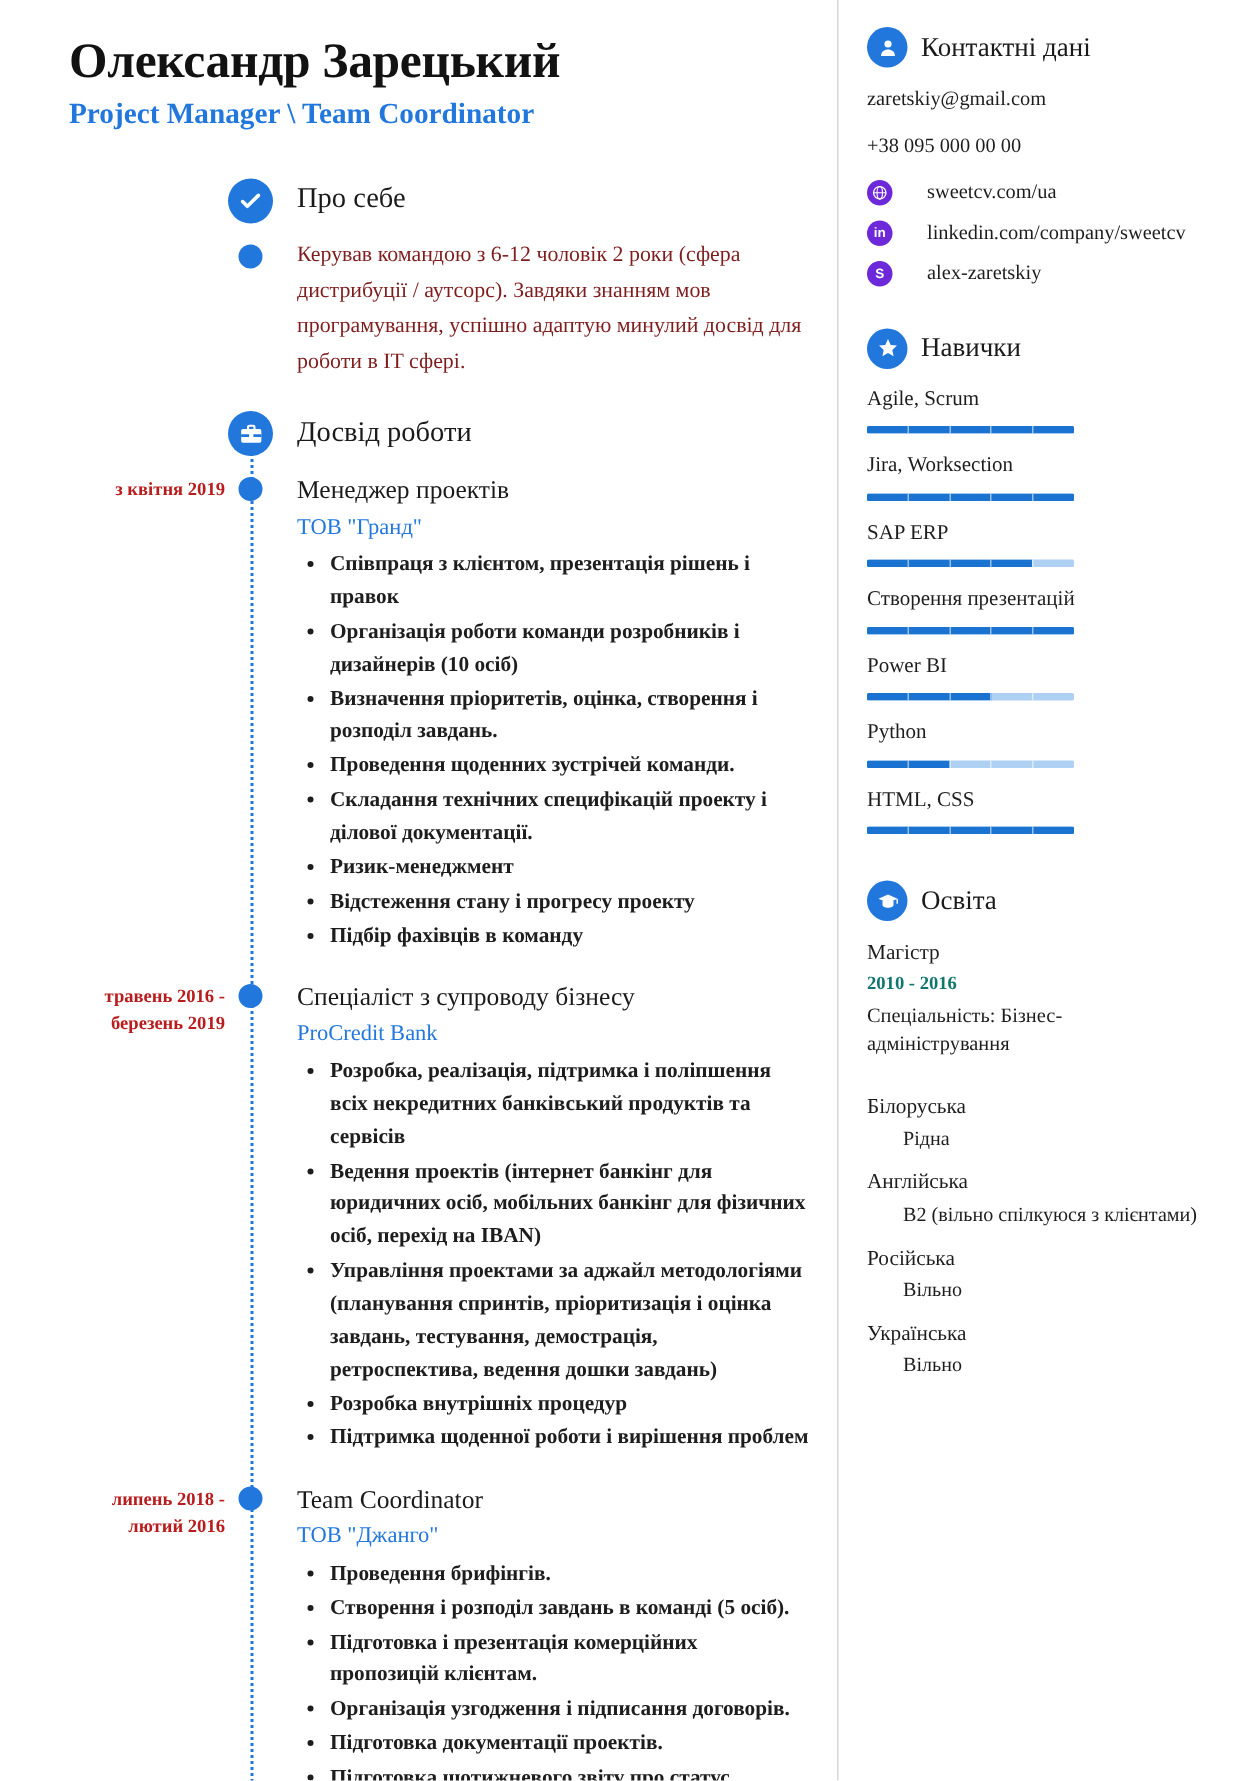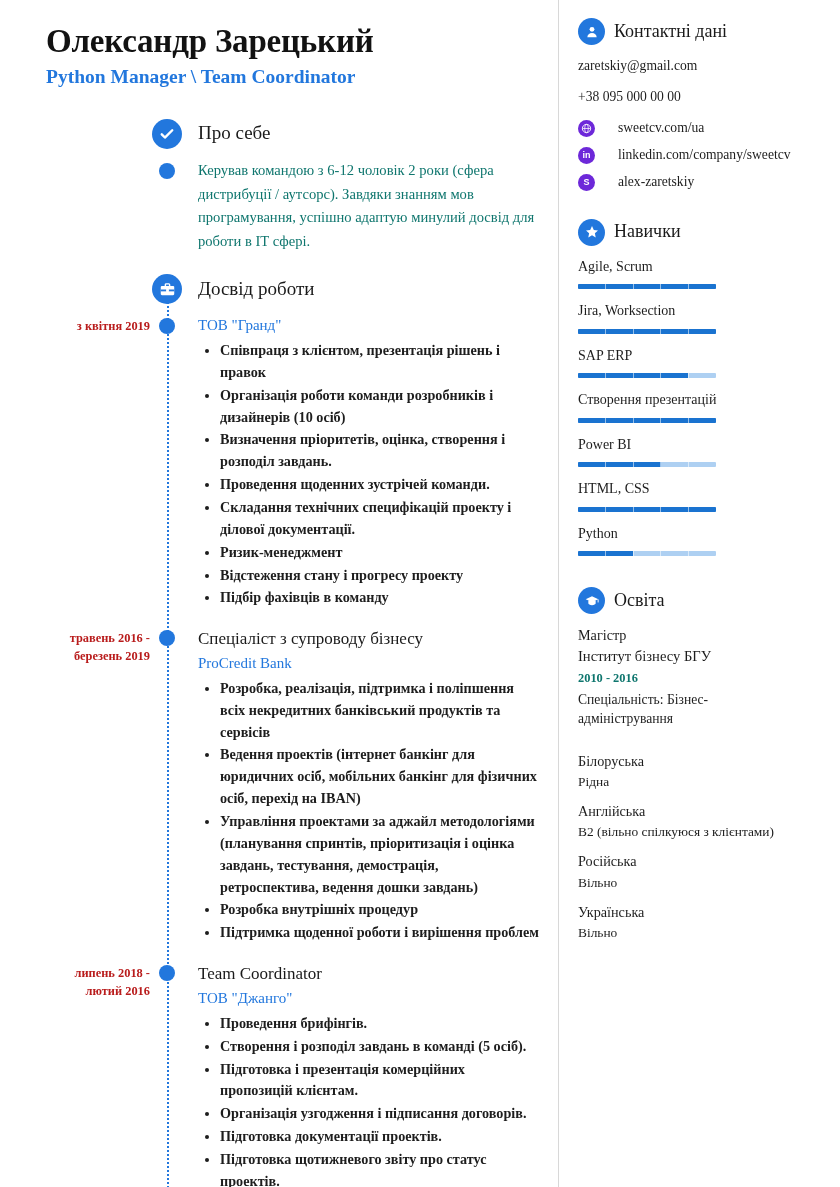--- a/index.html
+++ b/index.html
@@ -96,21 +96,21 @@
     height: 16px;
     border-radius: 50%;
     background: #2277dd;
     z-index: 3;
     top: 4px;
   }
   .about-text {
     margin-left: 152px;
     font-size: 14.6px;
     line-height: 1.62;
-    color: #0f766e;
+    color: #7f1d1d;
     max-width: 392px;
   }
 
   .job {
     position: relative;
     margin-top: 16px;
     padding-bottom: 2px;
   }
   .job-date {
     position: absolute;
@@ -257,34 +257,34 @@
     font-size: 12.4px;
     color: #0f766e;
     font-weight: 700;
     margin-bottom: 3px;
     line-height: 1.35;
   }
   .edu-spec { font-size: 13.6px; line-height: 1.4; max-width: 176px; }
 
   .lang { margin-bottom: 11px; }
   .lang-name { font-size: 14.2px; margin-bottom: 2px; line-height: 1.35; }
-  .lang-level { font-size: 13.4px; line-height: 1.35; }
+  .lang-level { font-size: 13.4px; line-height: 1.35; margin-left: 24px; }
 
   .sec-gap-sm { height: 18px; }
   .sec-gap { height: 24px; }
 </style>
 </head>
 <body>
 
 <div class="page">
 
   <div class="main-col">
 
     <h1 class="name">Олександр Зарецький</h1>
-    <div class="headline">Python Manager \ Team Coordinator</div>
+    <div class="headline">Project Manager \ Team Coordinator</div>
 
     <div class="tl">
       <div class="tl-line"></div>
 
       <div class="section-head">
         <span class="sec-icon">
           <svg width="18" height="18" viewBox="0 0 24 24" aria-hidden="true">
             <path d="M5 12.5l4.2 4.2L19 7" fill="none" stroke="#ffffff" stroke-width="3.2" stroke-linecap="round" stroke-linejoin="round"></path>
           </svg>
         </span>
@@ -307,20 +307,21 @@
             <rect x="10" y="11" width="4" height="4.4" rx="0.6" fill="#ffffff"></rect>
           </svg>
         </span>
         <span class="sec-title">Досвід роботи</span>
       </div>
 
       <div class="job">
         <div class="job-date">з квітня 2019</div>
         <span class="dot" style="top:2px;"></span>
         <div class="job-body">
+          <div class="job-title">Менеджер проектів</div>
           <div class="job-company">ТОВ "Гранд"</div>
           <ul class="job-list">
             <li>Співпраця з клієнтом, презентація рішень і правок</li>
             <li>Організація роботи команди розробників і дизайнерів (10 осіб)</li>
             <li>Визначення пріоритетів, оцінка, створення і розподіл завдань.</li>
             <li>Проведення щоденних зустрічей команди.</li>
             <li>Складання технічних специфікацій проекту і ділової документації.</li>
             <li>Ризик-менеджмент</li>
             <li>Відстеження стану і прогресу проекту</li>
             <li>Підбір фахівців в команду</li>
@@ -481,37 +482,37 @@
             <i></i>
             <i></i>
             <i></i>
             <i></i>
             <i></i>
           </div>
       </div>
     </div>
 
     <div class="skill">
+      <div class="skill-name">Python</div>
+      <div class="bar">
+        <div class="bar-fill" style="width: 40%;"></div>
+        <div class="bar-ticks">
+            <i></i>
+            <i></i>
+            <i></i>
+            <i></i>
+            <i></i>
+          </div>
+      </div>
+    </div>
+
+    <div class="skill">
       <div class="skill-name">HTML, CSS</div>
       <div class="bar">
         <div class="bar-fill" style="width: 100%;"></div>
-        <div class="bar-ticks">
-            <i></i>
-            <i></i>
-            <i></i>
-            <i></i>
-            <i></i>
-          </div>
-      </div>
-    </div>
-
-    <div class="skill">
-      <div class="skill-name">Python</div>
-      <div class="bar">
-        <div class="bar-fill" style="width: 40%;"></div>
         <div class="bar-ticks">
             <i></i>
             <i></i>
             <i></i>
             <i></i>
             <i></i>
           </div>
       </div>
     </div>
 
@@ -522,21 +523,20 @@
         <svg width="16" height="16" viewBox="0 0 24 24" aria-hidden="true">
           <path d="M12 5L2.5 9.3 12 13.6l9.5-4.3z" fill="#ffffff"></path>
           <path d="M6.5 11.4v4.1c0 1.6 2.5 2.8 5.5 2.8s5.5-1.2 5.5-2.8v-4.1" fill="#ffffff"></path>
           <path d="M21.2 9.6v4.6" stroke="#ffffff" stroke-width="1.4" fill="none"></path>
         </svg>
       </span>
       <span class="side-title">Освіта</span>
     </div>
 
     <div class="edu-degree">Магістр</div>
-    <div class="edu-school">Інститут бізнесу БГУ</div>
     <div class="edu-years">2010  -  2016</div>
     <div class="edu-spec">Спеціальність: Бізнес-адміністрування</div>
 
     <div class="sec-gap"></div>
 
 
     <div class="lang">
       <div class="lang-name">Білоруська</div>
       <div class="lang-level">Рідна</div>
     </div>

